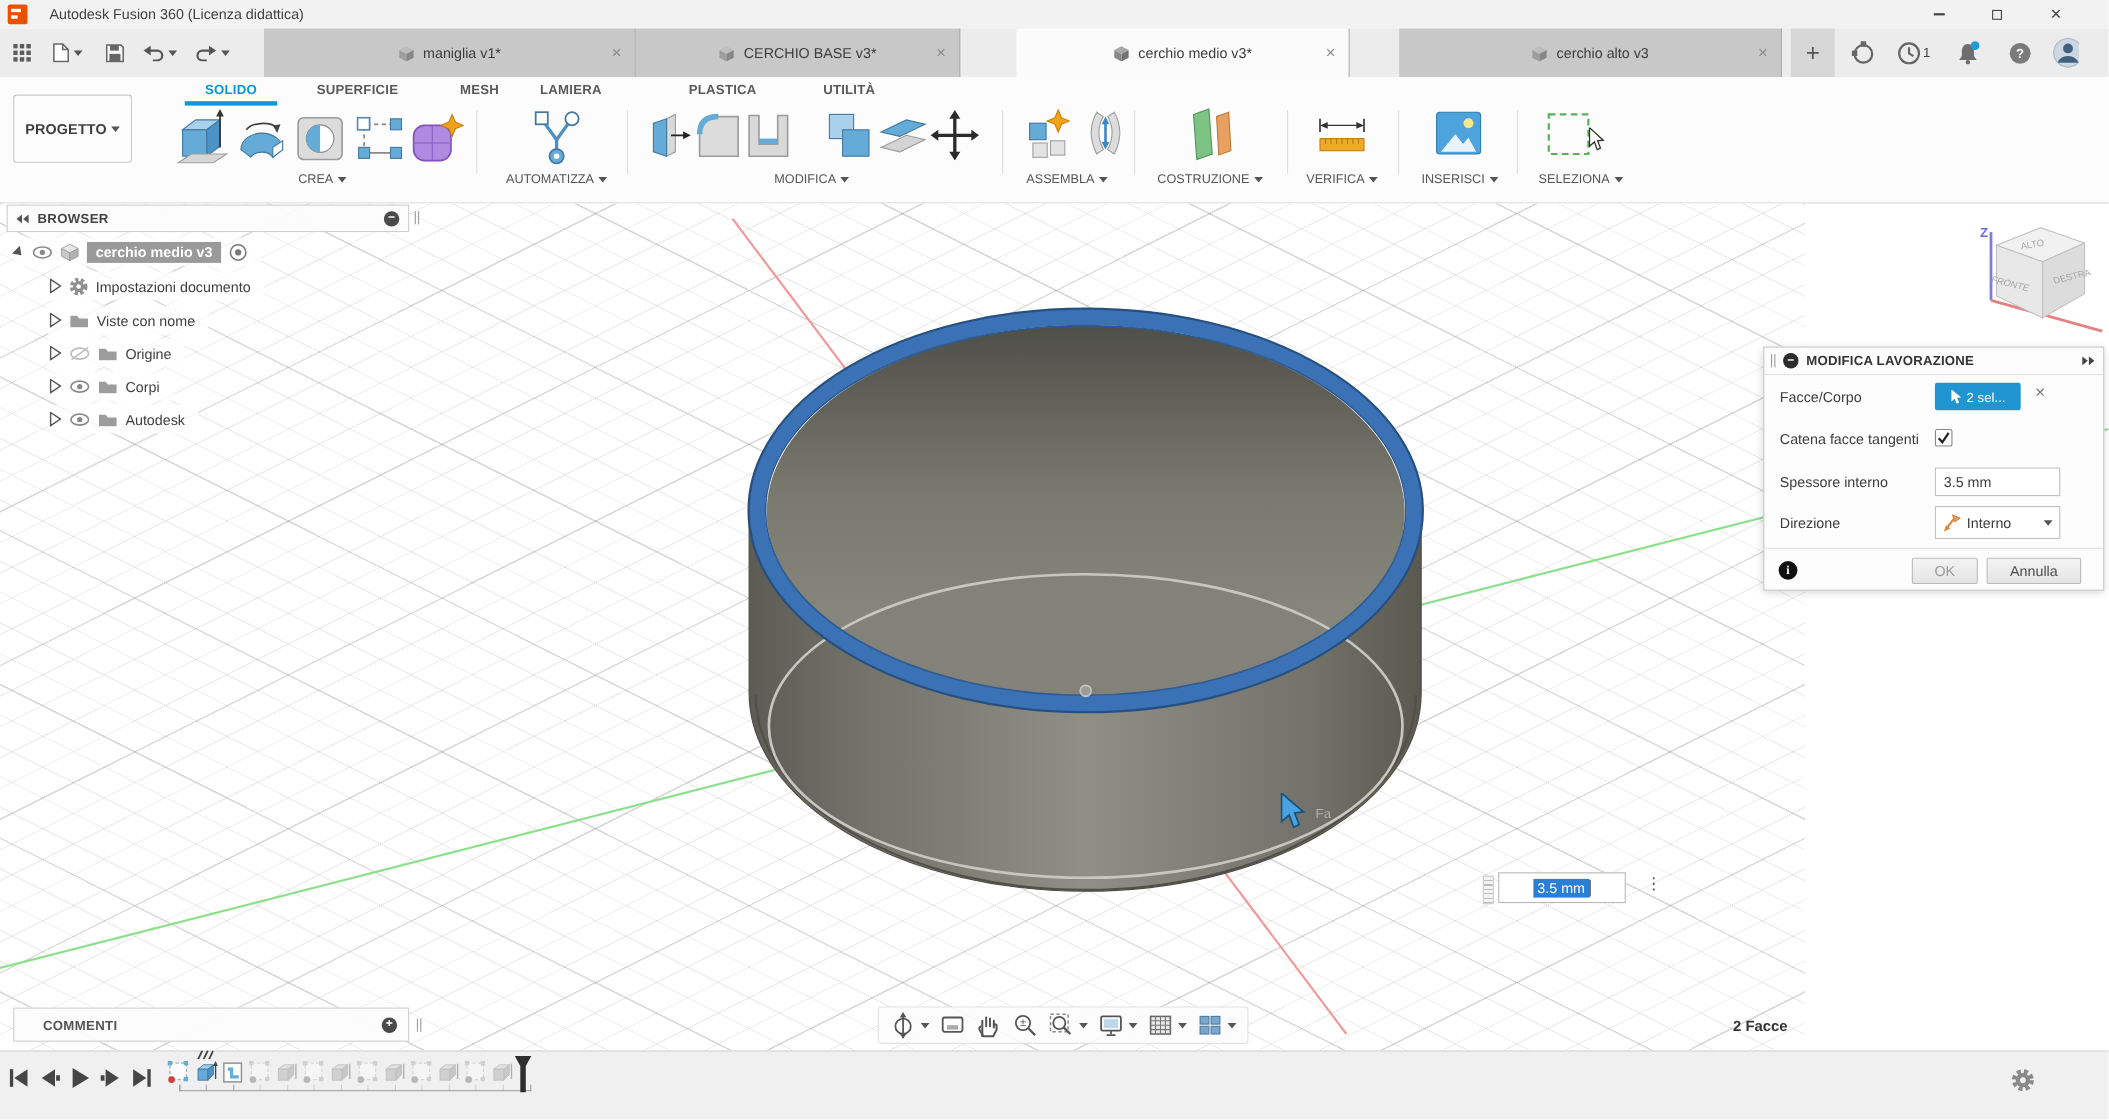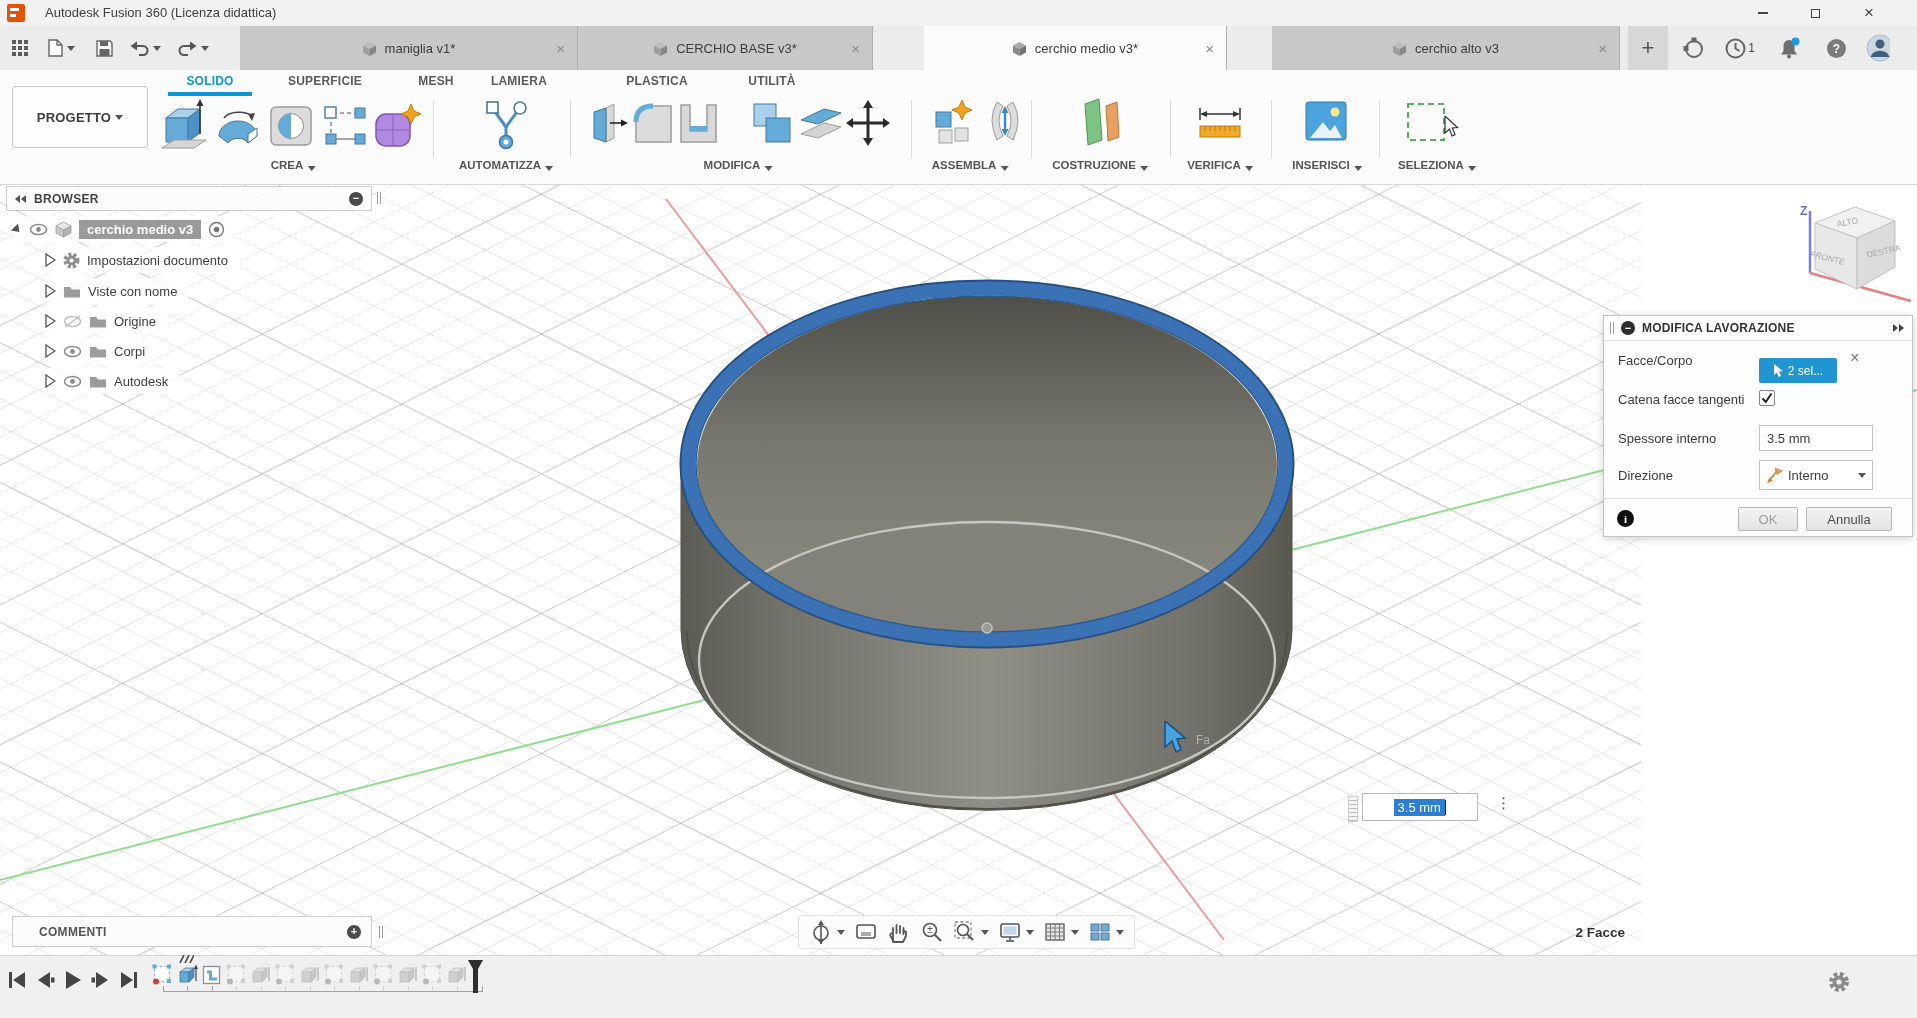--- a/index.html
+++ b/index.html
@@ -21,26 +21,26 @@
 .qicon { position:absolute; top:11px; width:24px; height:22px; display:flex; align-items:center; justify-content:center; }
 .dtab { position:absolute; top:0; height:44px; background:#c8c8c8; border-right:1px solid #aeaeae; display:flex; align-items:center; justify-content:center; gap:8px; font-size:13px; color:#3c3c3c; }
 .dtab.active { background:#fbfbfb; }
 .dtab .x { position:absolute; right:12px; font-size:15px; color:#8a8a8a; }
 .newtab { position:absolute; left:1628px; top:0; width:40px; height:44px; background:#d7d7d7; border:none; font-size:22px; color:#555; }
 .chev { width:0; height:0; border-left:4px solid transparent; border-right:4px solid transparent; border-top:5px solid #555; display:inline-block; margin-left:4px; }
 .badge1 { font-size:12px; color:#444; margin-left:2px; }
 
 
 .ribbon { position:absolute; left:0; top:70px; width:1917px; height:115px; background:#fcfcfc; border-bottom:1px solid #d8d8d8; }
-.progetto { position:absolute; left:12px; top:16px; width:136px; height:62px; border:1px solid #c9c9c9; border-radius:3px; background:#fdfdfd; display:flex; align-items:center; justify-content:center; font-size:13px; color:#3e3e3e; font-weight:bold; letter-spacing:.2px; }
+.progetto { position:absolute; left:12px; top:16px; width:108px; height:62px; border:1px solid #c9c9c9; border-radius:3px; background:#fdfdfd; display:flex; align-items:center; justify-content:center; font-size:13px; color:#3e3e3e; font-weight:bold; letter-spacing:.2px; }
 .rtab { position:absolute; top:4px; height:18px; transform:translateX(-50%); font-size:12px; color:#5a5a5a; font-weight:bold; letter-spacing:.2px; }
 .rtab.active { color:#0a99d5; }
 .runderline { position:absolute; left:168px; top:22px; width:84px; height:4px; background:#0a99d5; }
 .ricon { position:absolute; display:flex; align-items:center; justify-content:center; }
-.rgl { position:absolute; top:85px; height:16px; transform:translateX(-50%); font-size:11.5px; color:#555; display:flex; align-items:flex-end; white-space:nowrap;font-weight:bold; }
+.rgl { position:absolute; top:85px; height:16px; transform:translateX(-50%); font-size:11.5px; color:#555; display:flex; align-items:center; white-space:nowrap; }
 .rsep { position:absolute; top:30px; height:58px; width:1px; background:#dedede; }
 
 
 .viewport { position:absolute; left:0; top:185px; width:1641px; height:770px; background-color:#fff;
  background-image:
   repeating-linear-gradient(153.4deg, rgba(120,120,120,.13) 0 1px, transparent 1px 25px),
   repeating-linear-gradient(206.6deg, rgba(120,120,120,.13) 0 1px, transparent 1px 25px),
   repeating-linear-gradient(153.4deg, rgba(110,110,110,.16) 0 1.5px, transparent 1.5px 125px),
   repeating-linear-gradient(206.6deg, rgba(110,110,110,.16) 0 1.5px, transparent 1.5px 125px);
 }
@@ -56,21 +56,21 @@
 .brow .sel { background:#9a9a9a; color:#fff; padding:2px 8px; font-weight:bold; }
 .tri-exp { width:0; height:0; border-left:5px solid transparent; border-right:5px solid transparent; border-top:7px solid #555; transform:rotate(-45deg); }
 
 
 .dlg { position:absolute; left:1603px; top:130px; width:310px; height:222px; background:#fdfdfd; border:1px solid #c5c5c5; box-shadow:0 2px 8px rgba(0,0,0,.18); font-size:13px; color:#3c3c3c; }
 .dlg-hd { height:25px; border-bottom:1px solid #e2e2e2; display:flex; align-items:center; gap:7px; padding:0 8px 0 6px; font-size:12px; font-weight:bold; letter-spacing:.2px; color:#333; }
 .fwd { margin-left:auto; display:flex; gap:1px; }
 .fwd i { width:0; height:0; border-top:4px solid transparent; border-bottom:4px solid transparent; border-left:5px solid #444; }
 .dl { position:absolute; left:14px; }
 .dfield { position:absolute; left:155px; }
-.selbtn { width:78px; height:25px; background:#2095d2; border-radius:2px; color:#fff; display:flex; align-items:center; justify-content:center; gap:4px; font-size:12px;margin-top:10px; }
+.selbtn { width:78px; height:25px; background:#2095d2; border-radius:2px; color:#fff; display:flex; align-items:center; justify-content:center; gap:4px; font-size:12px; }
 .xbtn { position:absolute; left:246px; font-size:16px; color:#777; }
 .cb { width:16px; height:16px; background:#fff; border:1.5px solid #888; border-radius:2px; display:flex; align-items:center; justify-content:center; }
 .dinput { width:114px; height:26px; background:#fff; border:1px solid #c2c2c2; display:flex; align-items:center; padding-left:7px; }
 .dselect { width:114px; height:30px; background:#fff; border:1px solid #c2c2c2; display:flex; align-items:center; gap:5px; padding:0 6px; }
 .dselect .chev { margin-left:auto; }
 .dsep { position:absolute; left:0; top:182px; width:100%; height:1px; background:#e0e0e0; }
 .dbtn { position:absolute; top:191px; height:24px; background:linear-gradient(#f3f3f3,#e4e4e4); border:1px solid #b9b9b9; border-radius:2px; font-size:13px; display:flex; align-items:center; justify-content:center; }
 .infoc { position:absolute; left:13px; top:194px; width:17px; height:17px; border-radius:50%; background:#111; color:#fff; font-size:11px; font-weight:bold; display:flex; align-items:center; justify-content:center; font-family:"Liberation Serif",serif; }
 
 

